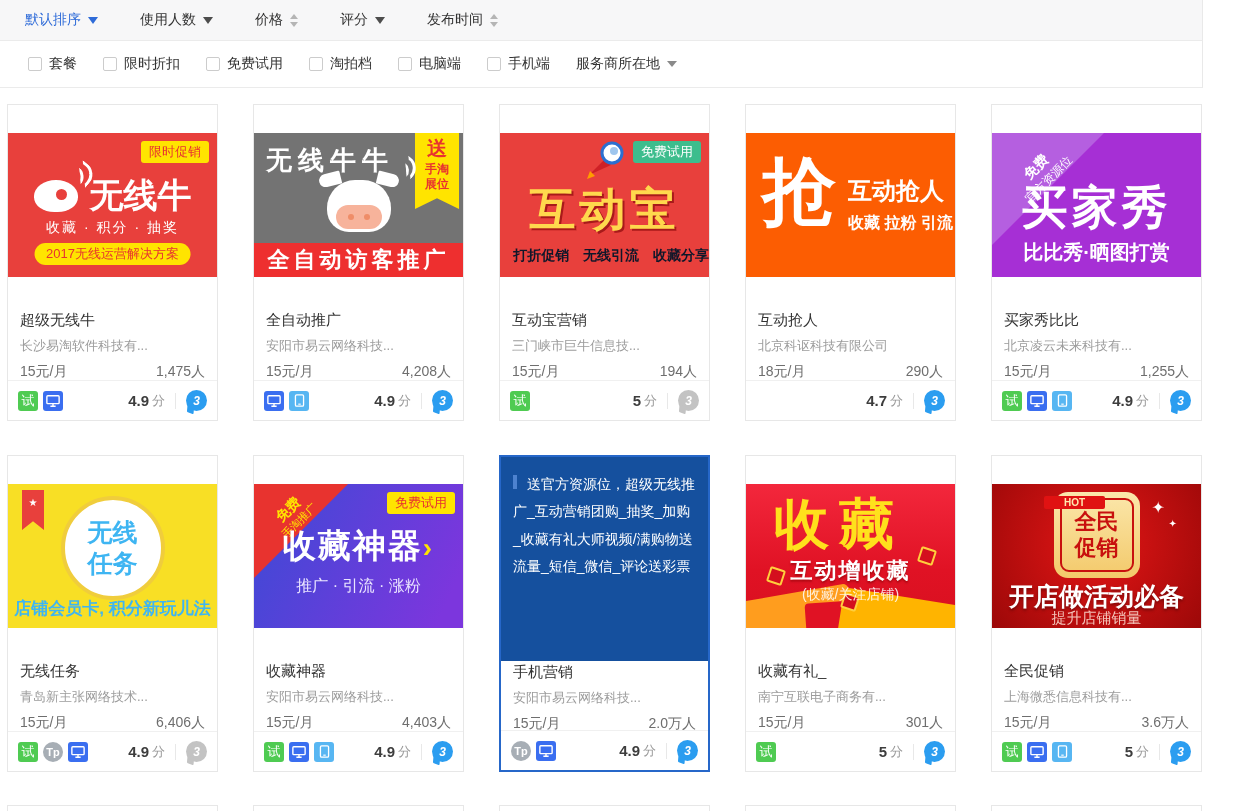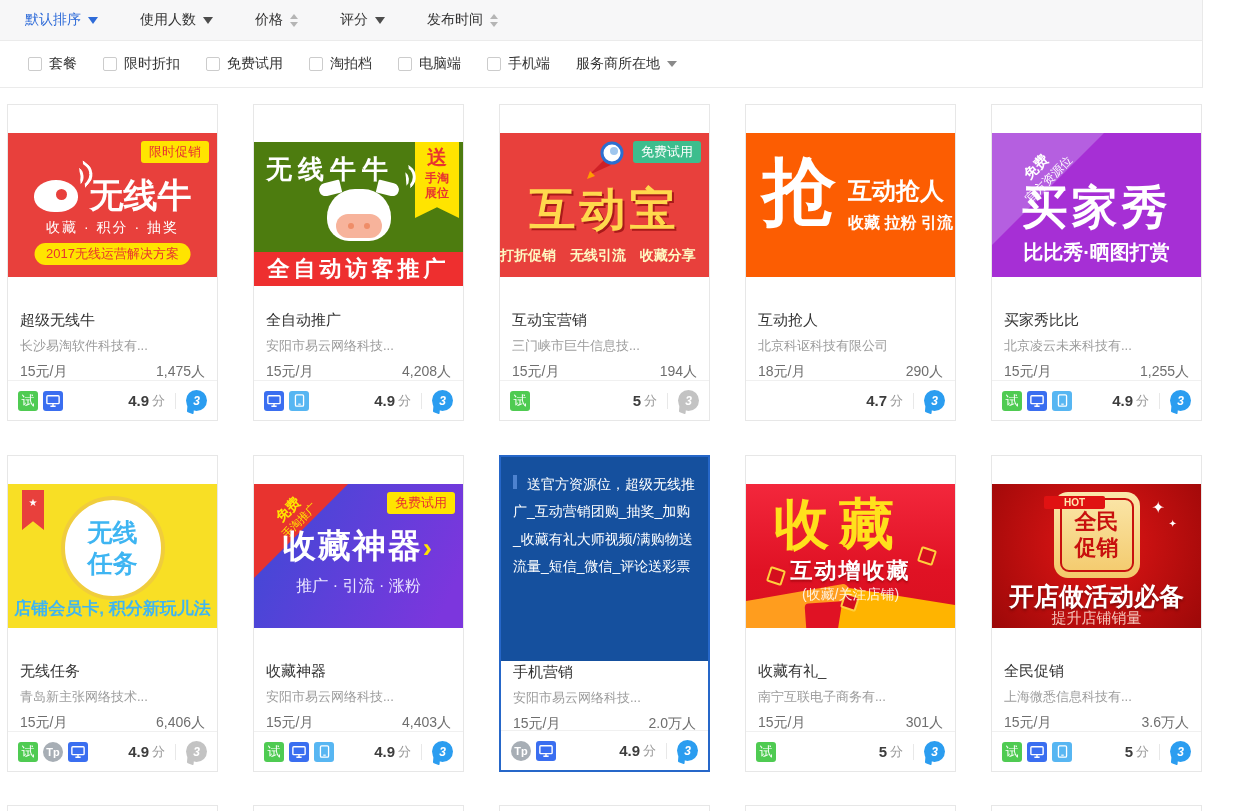--- a/index.html
+++ b/index.html
@@ -92,21 +92,21 @@
   .blob .a1 { width:12px; height:12px; top:-10px; right:-8px; }
   .blob .a2 { width:20px; height:20px; top:-16px; right:-16px; }
   .b0-title { font-size:34px; font-weight:bold; color:#fff; }
   .b0-sub { position:absolute; top:86px; width:100%; text-align:center; color:#fff;
     font-size:14px; letter-spacing:2px; }
   .b0-pill { position:absolute; top:110px; left:50%; transform:translateX(-50%);
     background:#ffe400; color:#e8332f; font-size:13px; padding:2px 12px;
     border-radius:12px; white-space:nowrap; }
 
   
-  .bg-salmon { background:#4d7c0f;margin-top:9px; }
+  .bg-salmon { background:#737373; }
   .b1-title { position:absolute; top:10px; left:12px; color:#fff; font-size:26px;
     font-weight:bold; letter-spacing:6px; }
   .b1-ribbon { position:absolute; top:0; right:4px; width:44px; height:76px;
     background:#ffe400; clip-path:polygon(0 0,100% 0,100% 100%,50% 86%,0 100%);
     text-align:center; color:#e8332f; }
   .b1-ribbon .big { font-size:20px; font-weight:bold; margin-top:2px; }
   .b1-ribbon .sm { font-size:12px; font-weight:bold; line-height:1.25; }
   .cow { position:absolute; top:40px; left:50%; transform:translateX(-50%);
     width:84px; height:64px; }
   .cow .horn { position:absolute; width:22px; height:13px; background:#fff; top:0; }
@@ -122,21 +122,21 @@
   .cow .a1 { width:10px; height:10px; top:-8px; right:-10px; }
   .cow .a2 { width:17px; height:17px; top:-14px; right:-17px; }
   .b1-strip { position:absolute; bottom:0; left:0; right:0; height:34px; background:#ee2f2f;
     color:#fff; font-size:22px; font-weight:bold; letter-spacing:4px; text-align:center;
     line-height:34px; white-space:nowrap; }
 
   
   .b2-rocket { position:absolute; top:6px; left:50%; transform:translateX(-50%); }
   .b2-title { position:absolute; top:46px; width:100%; text-align:center; color:#ffd84d;
     font-size:46px; font-weight:bold; text-shadow:2px 2px 0 #a81a1a; letter-spacing:4px; }
-  .b2-sub { position:absolute; bottom:12px; width:100%; text-align:left; color:#fef9c3;
+  .b2-sub { position:absolute; bottom:12px; width:100%; text-align:right; color:#0f172a;
     font-size:14px; font-weight:bold; word-spacing:10px; }
 
   
   .bg-orange { background:#fc5d02; }
   .b3-logo { position:absolute; top:22px; left:16px; font-size:74px; font-weight:bold;
     color:#fff; line-height:1; }
   .b3-title { position:absolute; top:42px; left:102px; color:#fff; font-size:24px;
     font-weight:bold; white-space:nowrap; }
   .b3-sub { position:absolute; top:80px; left:102px; color:#fff; font-size:16px;
     font-weight:bold; white-space:nowrap; }

